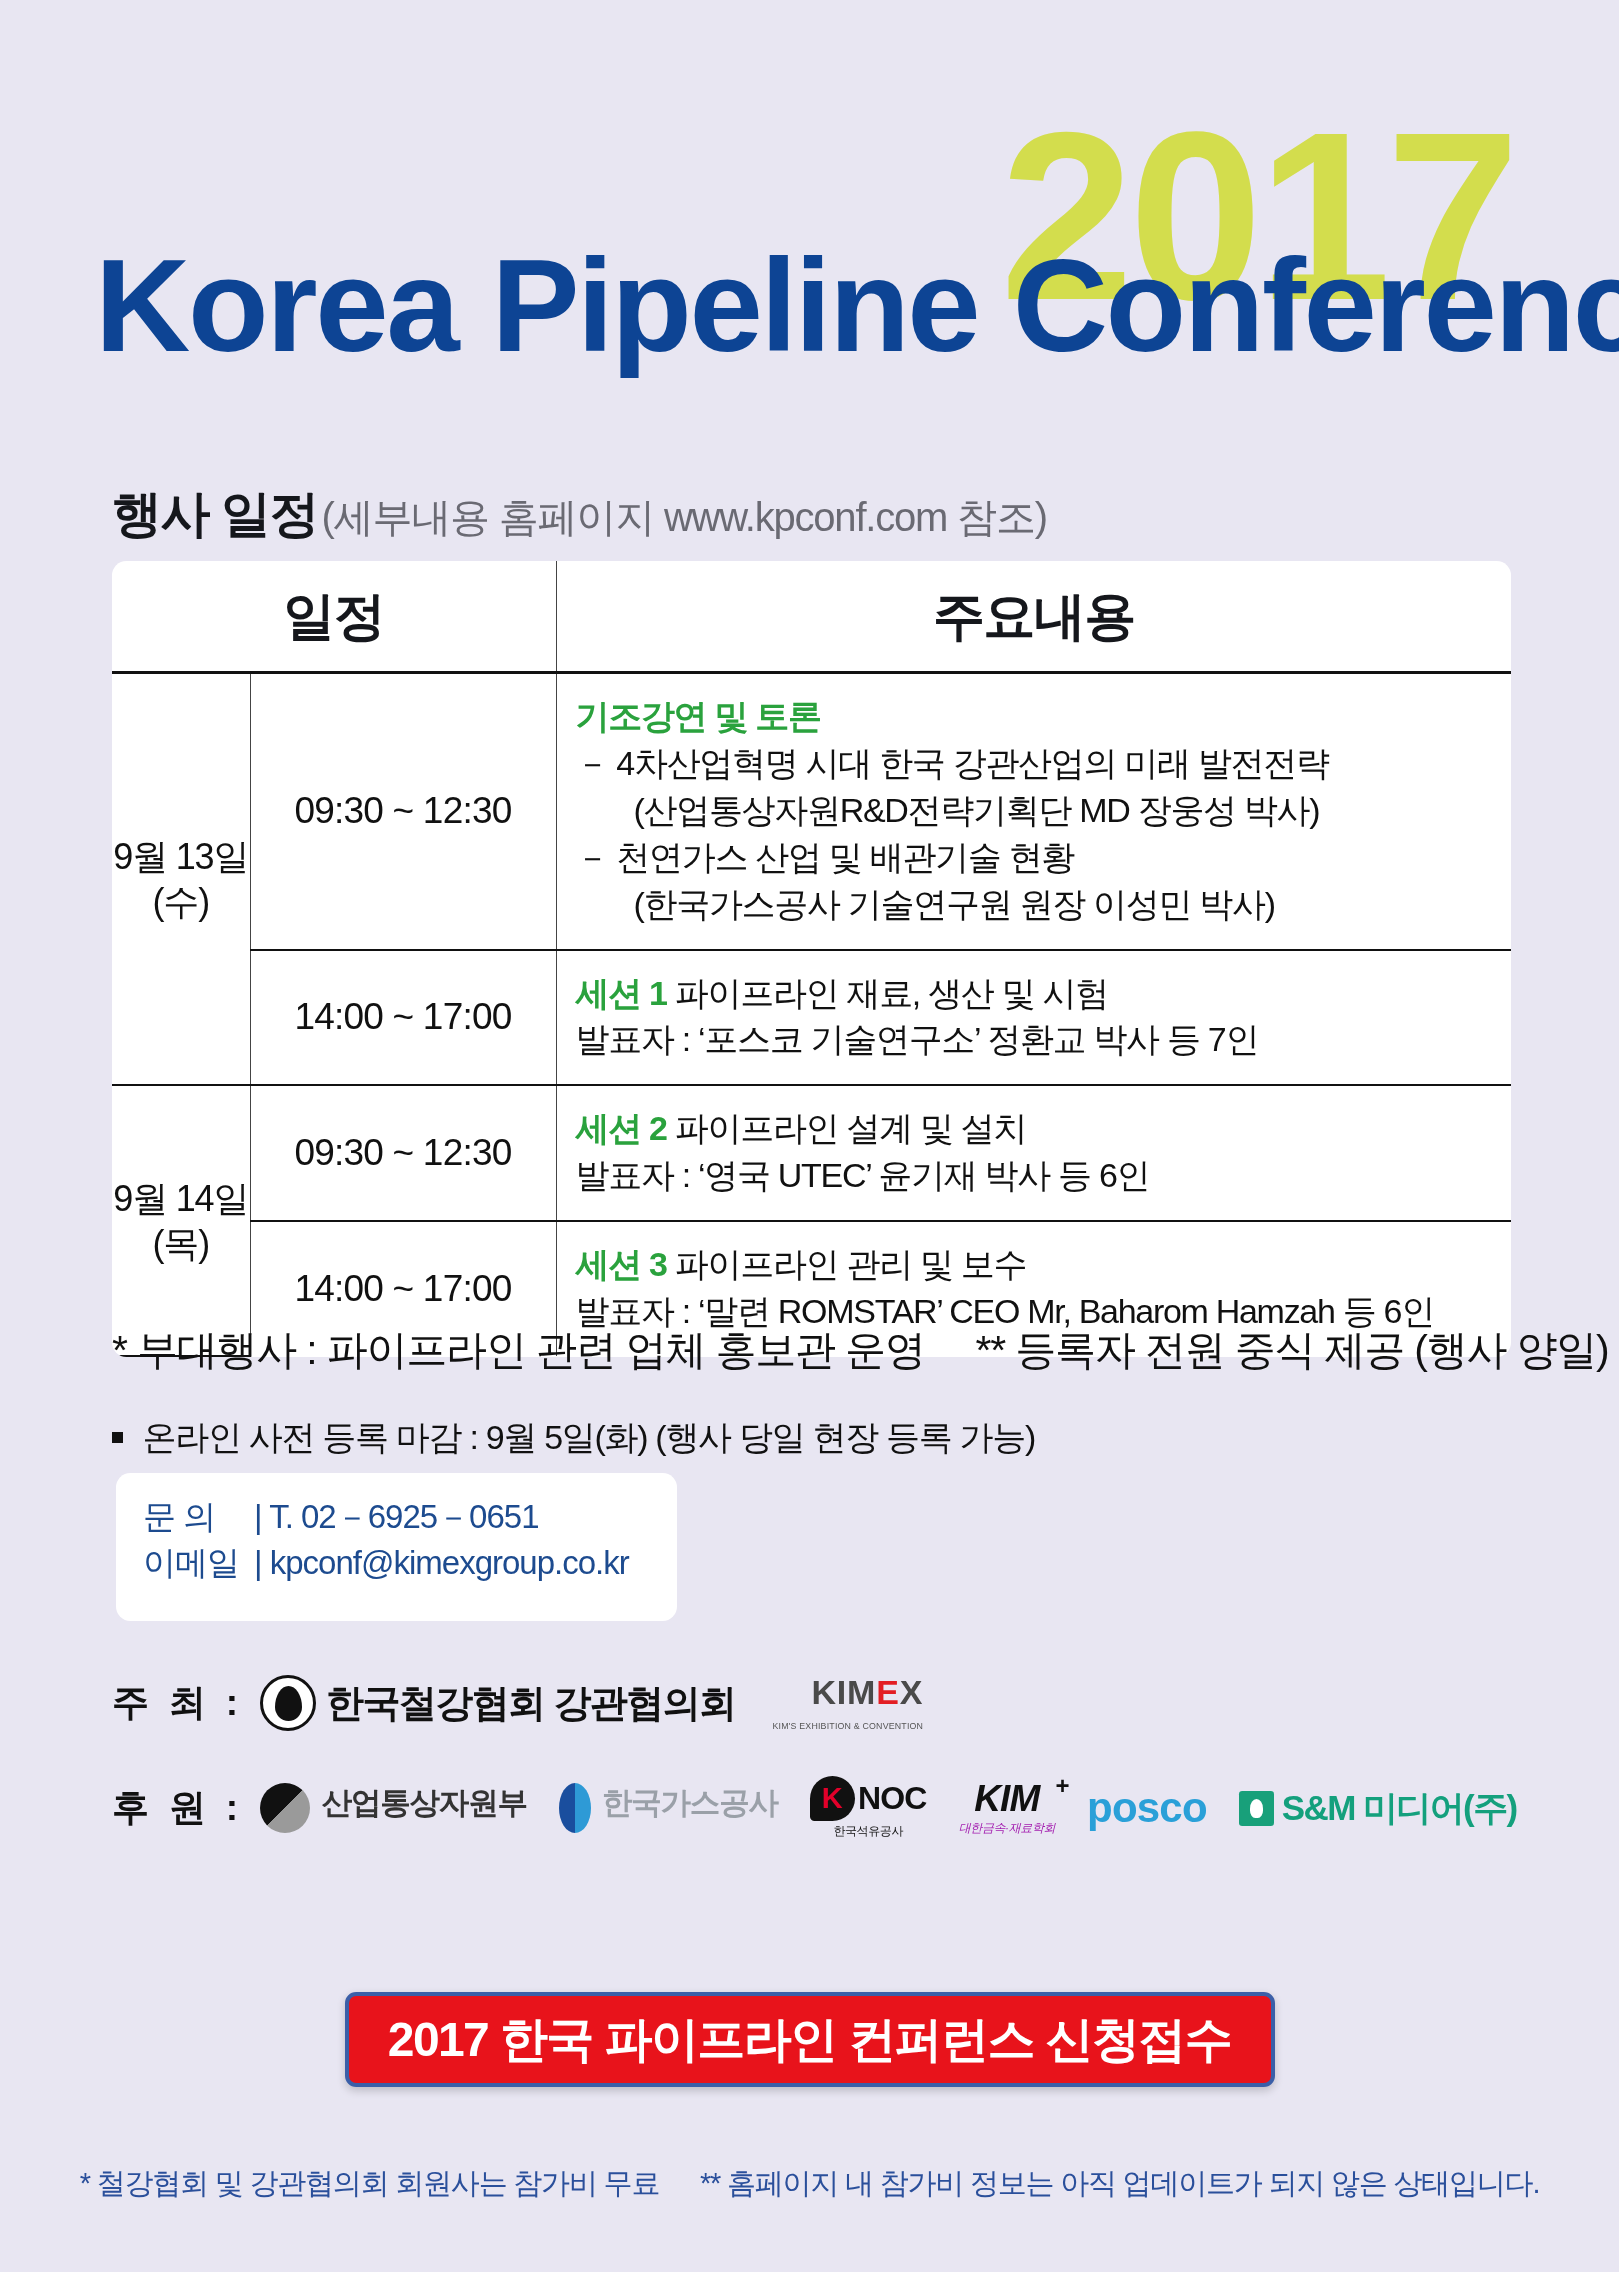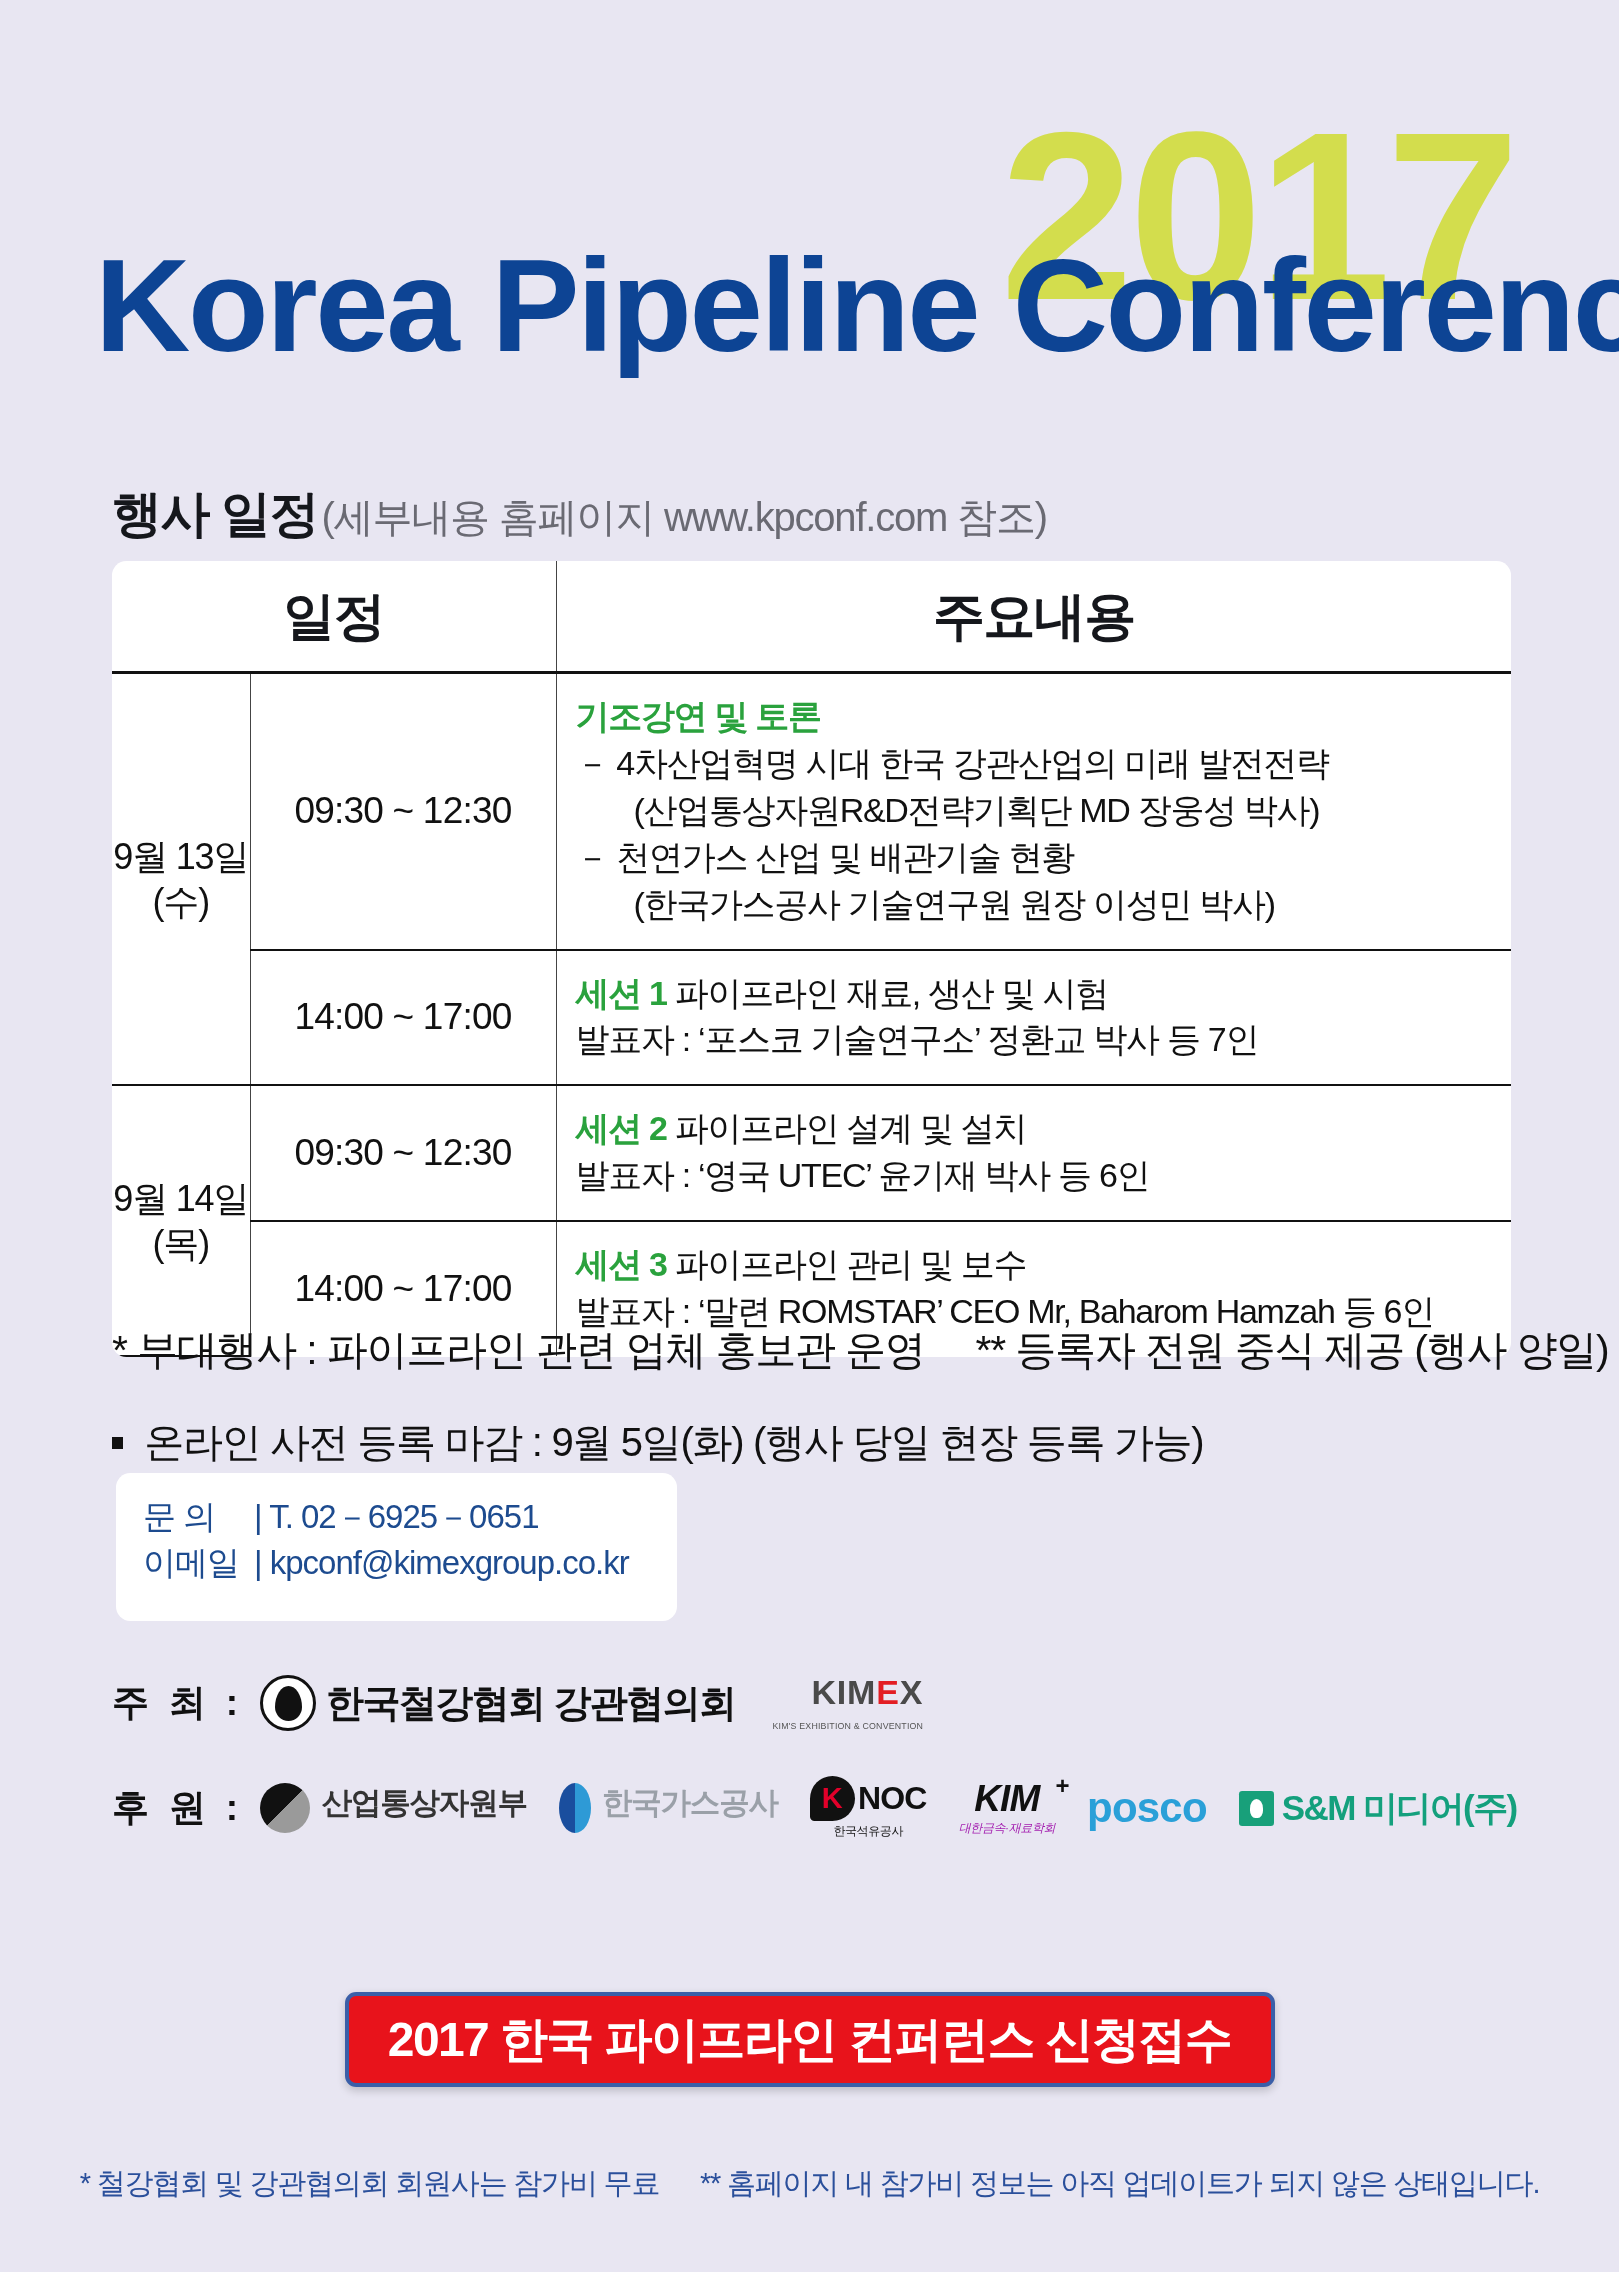--- a/index.html
+++ b/index.html
@@ -85,21 +85,21 @@
 
   
   .note-row{
     position:absolute; left:112px; top:1323px;
     font-size:41px; color:#111; letter-spacing:-1.2px; white-space:nowrap;
   }
   .note-row .gap{ display:inline-block; width:30.5px; }
 
   .reg-line{
     position:absolute; left:112px; top:1415px;
-    font-size:40px; color:#111; letter-spacing:-1.3px; white-space:nowrap;
+    font-size:34px; color:#111; letter-spacing:-1.3px; white-space:nowrap;
   }
   .reg-line .bullet{
     display:inline-block; width:11.2px; height:11.2px; background:#111;
     margin-right:11.2px; vertical-align:middle; margin-bottom:4.8px;
   }
 
   
   .contact{
     position:absolute; left:116px; top:1473px;
     width:561px; padding:21px 27px 36px;

